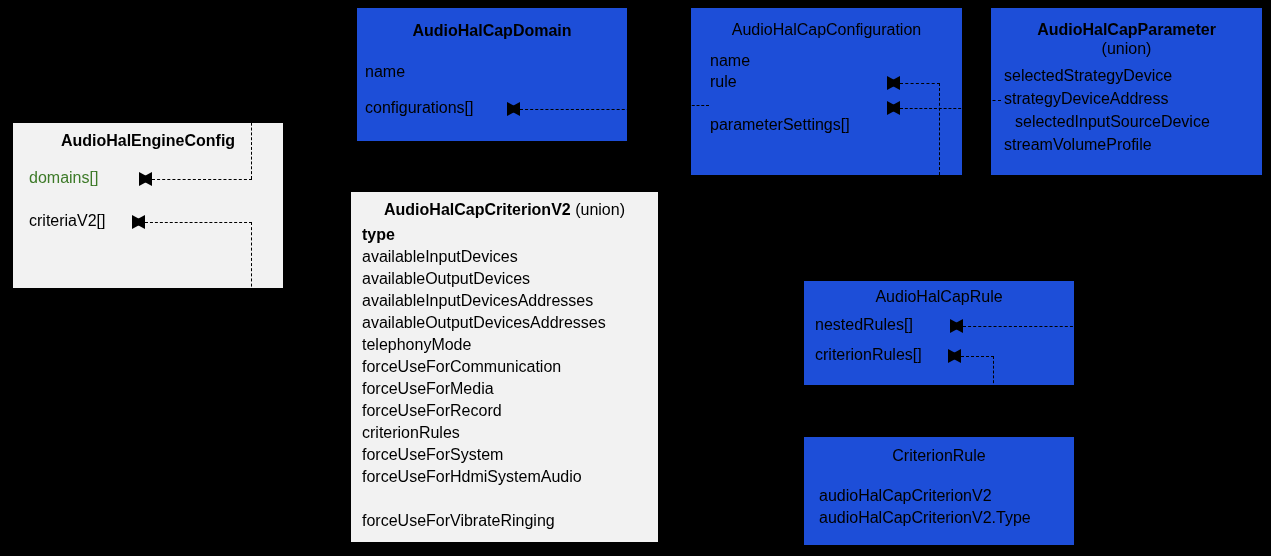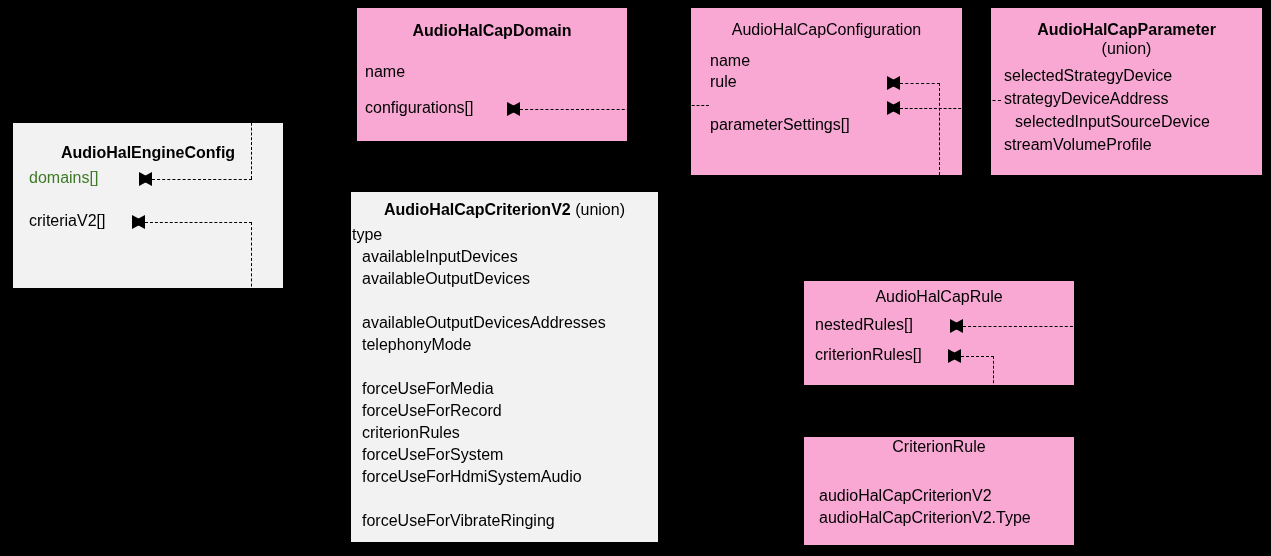--- a/index.html
+++ b/index.html
@@ -15,21 +15,21 @@
     background: #000000;
     overflow: hidden;
     font-family: "Liberation Sans", sans-serif;
   }
   .uml-box {
     position: absolute;
     box-sizing: border-box;
     overflow: hidden;
   }
   .uml-box.green {
-    background: #f9a8d4;
+    background: #1d4ed8;
   }
   .uml-box.gray {
     background: #f2f2f2;
   }
   .box-title {
     text-align: center;
     font-size: 16px;
     color: #000000;
     line-height: 19px;
     white-space: nowrap;
@@ -87,21 +87,21 @@
     border-width: 7px 13px;
     border-color: transparent #000000 transparent transparent;
   }
 </style>
 </head>
 <body>
 
 <div id="canvas">
 
   <div class="uml-box gray" style="left:13px; top:123px; width:270px; height:165px;">
-    <div class="box-title bold" style="margin-top:20px;">AudioHalEngineConfig</div>
+    <div class="box-title bold" style="margin-top:8px;">AudioHalEngineConfig</div>
 
     <div class="attr green-text" style="position:absolute; left:16px; top:45px;">domains[]</div>
 
     <div class="attr" style="position:absolute; left:16px; top:88px;">criteriaV2[]</div>
 
     <div class="diamond" style="left:126px; top:49px;"></div>
     <div class="hline" style="left:139px; top:56px; width:100px;"></div>
     <div class="vline" style="left:238px; top:-10px; height:66px;"></div>
 
     <div class="diamond" style="left:119px; top:92px;"></div>
@@ -150,25 +150,27 @@
 
     <div class="hline" style="left:-4px; top:92px; width:14px;"></div>
   </div>
 
   <div class="uml-box gray" style="left:351px; top:192px; width:307px; height:350px;">
     <div class="box-title bold" style="margin-top:8px;">
       <span>AudioHalCapCriterionV2</span>
       <span class="title-suffix">(union)</span>
     </div>
 
-    <div class="attr" style="position:absolute; left:1px; top:33px;">type</div>
+    <div class="attr" style="position:absolute; left:11px; top:33px;font-weight:bold;">type</div>
     <div class="attr" style="position:absolute; left:11px; top:55px;">availableInputDevices</div>
     <div class="attr" style="position:absolute; left:11px; top:77px;">availableOutputDevices</div>
+    <div class="attr" style="position:absolute; left:11px; top:99px;">availableInputDevicesAddresses</div>
     <div class="attr" style="position:absolute; left:11px; top:121px;">availableOutputDevicesAddresses</div>
     <div class="attr" style="position:absolute; left:11px; top:143px;">telephonyMode</div>
+    <div class="attr" style="position:absolute; left:11px; top:165px;">forceUseForCommunication</div>
     <div class="attr" style="position:absolute; left:11px; top:187px;">forceUseForMedia</div>
     <div class="attr" style="position:absolute; left:11px; top:209px;">forceUseForRecord</div>
     <div class="attr" style="position:absolute; left:11px; top:231px;">criterionRules</div>
     <div class="attr" style="position:absolute; left:11px; top:253px;">forceUseForSystem</div>
     <div class="attr" style="position:absolute; left:11px; top:275px;">forceUseForHdmiSystemAudio</div>
     <div class="attr" style="position:absolute; left:11px; top:319px;">forceUseForVibrateRinging</div>
   </div>
 
   <div class="uml-box green" style="left:804px; top:281px; width:270px; height:104px;">
     <div class="box-title" style="margin-top:6px;">AudioHalCapRule</div>
@@ -179,19 +181,19 @@
 
     <div class="diamond" style="left:146px; top:38px;"></div>
     <div class="hline" style="left:159px; top:45px; width:115px;"></div>
 
     <div class="diamond" style="left:144px; top:68px;"></div>
     <div class="hline" style="left:157px; top:75px; width:33px;"></div>
     <div class="vline" style="left:189px; top:75px; height:32px;"></div>
   </div>
 
   <div class="uml-box green" style="left:804px; top:437px; width:270px; height:108px;">
-    <div class="box-title" style="">CriterionRule</div>
+    <div class="box-title" style="margin-top:9px;">CriterionRule</div>
 
     <div class="attr" style="position:absolute; left:15px; top:49px;">audioHalCapCriterionV2</div>
     <div class="attr" style="position:absolute; left:15px; top:71px;">audioHalCapCriterionV2.Type</div>
   </div>
 
 </div>
 
 </body></html>

